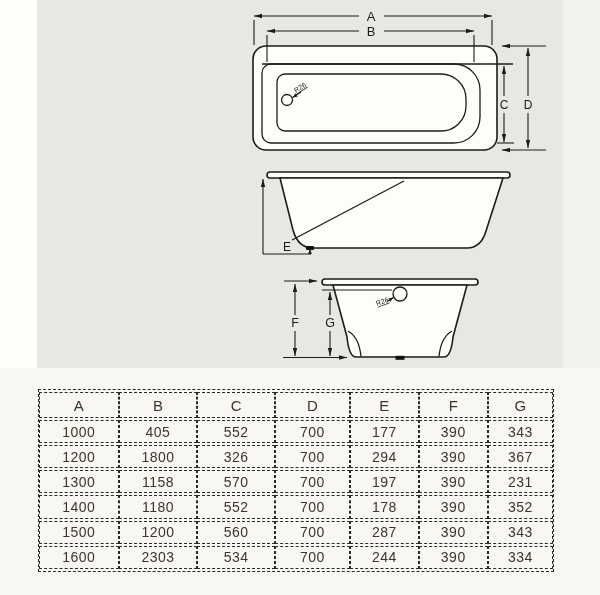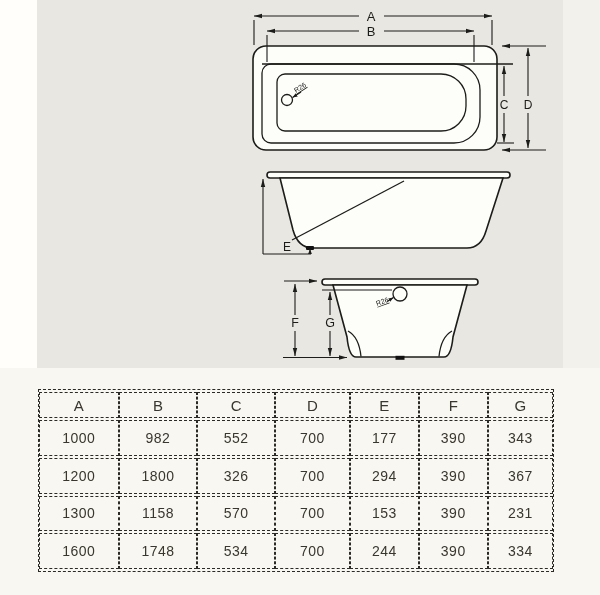--- a/index.html
+++ b/index.html
@@ -151,48 +151,66 @@
       <th>A</th>
       <th>B</th>
       <th>C</th>
       <th>D</th>
       <th>E</th>
       <th>F</th>
       <th>G</th>
     </tr>
     <tr>
       <td>1000</td>
-      <td>982</td>
+      <td>405</td>
       <td>552</td>
       <td>700</td>
       <td>177</td>
       <td>390</td>
       <td>343</td>
     </tr>
     <tr>
       <td>1200</td>
       <td>1800</td>
       <td>326</td>
       <td>700</td>
       <td>294</td>
       <td>390</td>
       <td>367</td>
     </tr>
     <tr>
       <td>1300</td>
       <td>1158</td>
       <td>570</td>
       <td>700</td>
-      <td>153</td>
+      <td>197</td>
       <td>390</td>
       <td>231</td>
     </tr>
     <tr>
+      <td>1400</td>
+      <td>1180</td>
+      <td>552</td>
+      <td>700</td>
+      <td>178</td>
+      <td>390</td>
+      <td>352</td>
+    </tr>
+    <tr>
+      <td>1500</td>
+      <td>1200</td>
+      <td>560</td>
+      <td>700</td>
+      <td>287</td>
+      <td>390</td>
+      <td>343</td>
+    </tr>
+    <tr>
       <td>1600</td>
-      <td>1748</td>
+      <td>2303</td>
       <td>534</td>
       <td>700</td>
       <td>244</td>
       <td>390</td>
       <td>334</td>
     </tr>
   </tbody>
     </table>
 </div>
 

